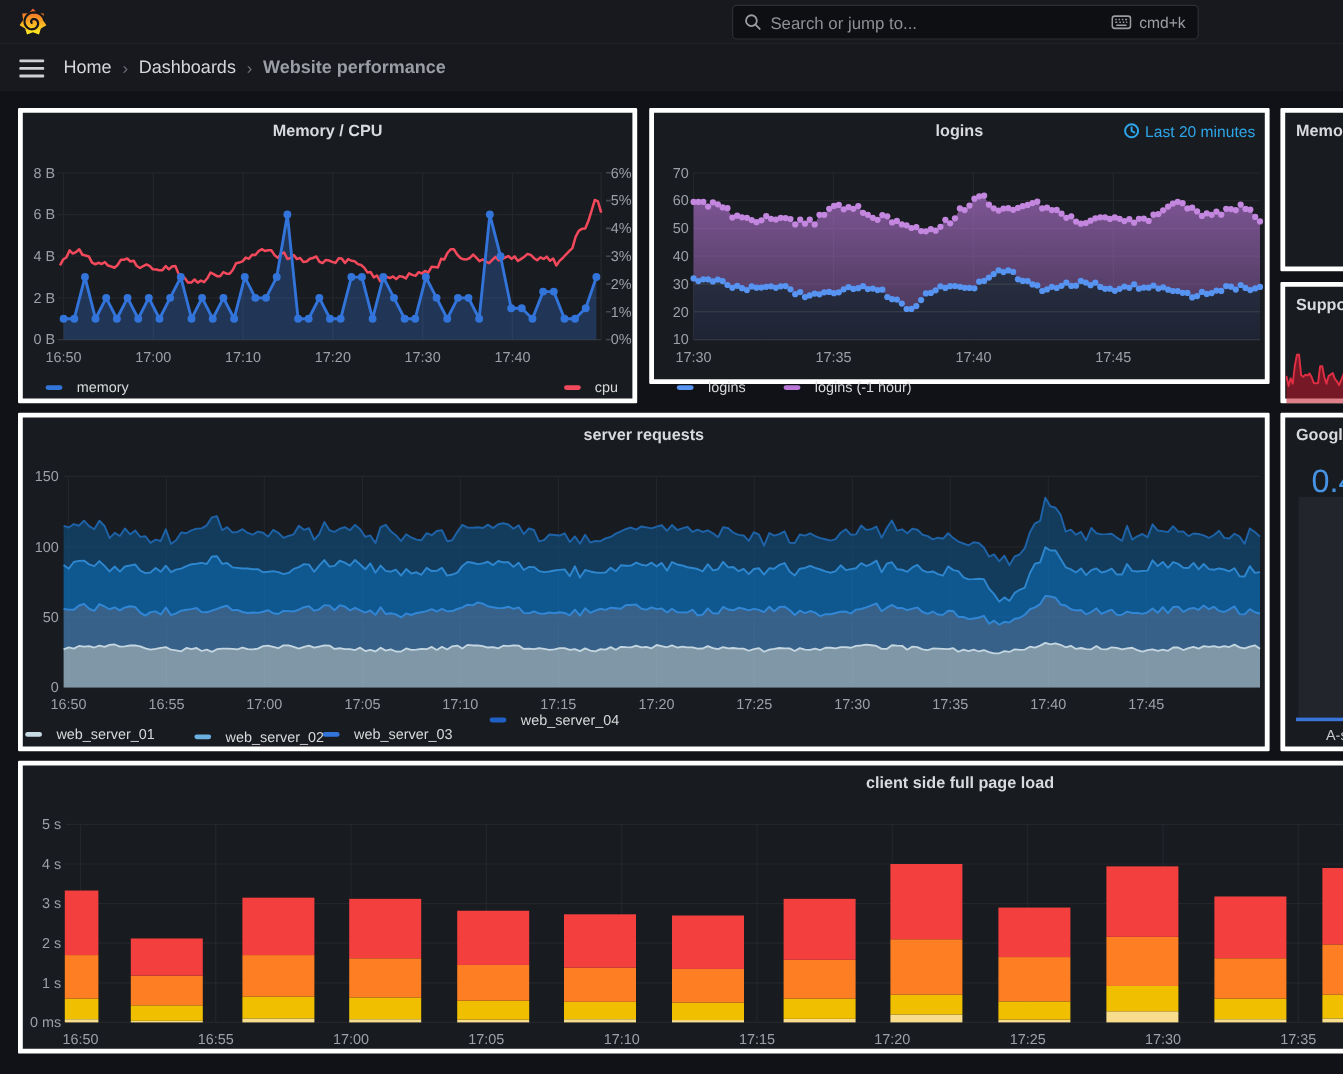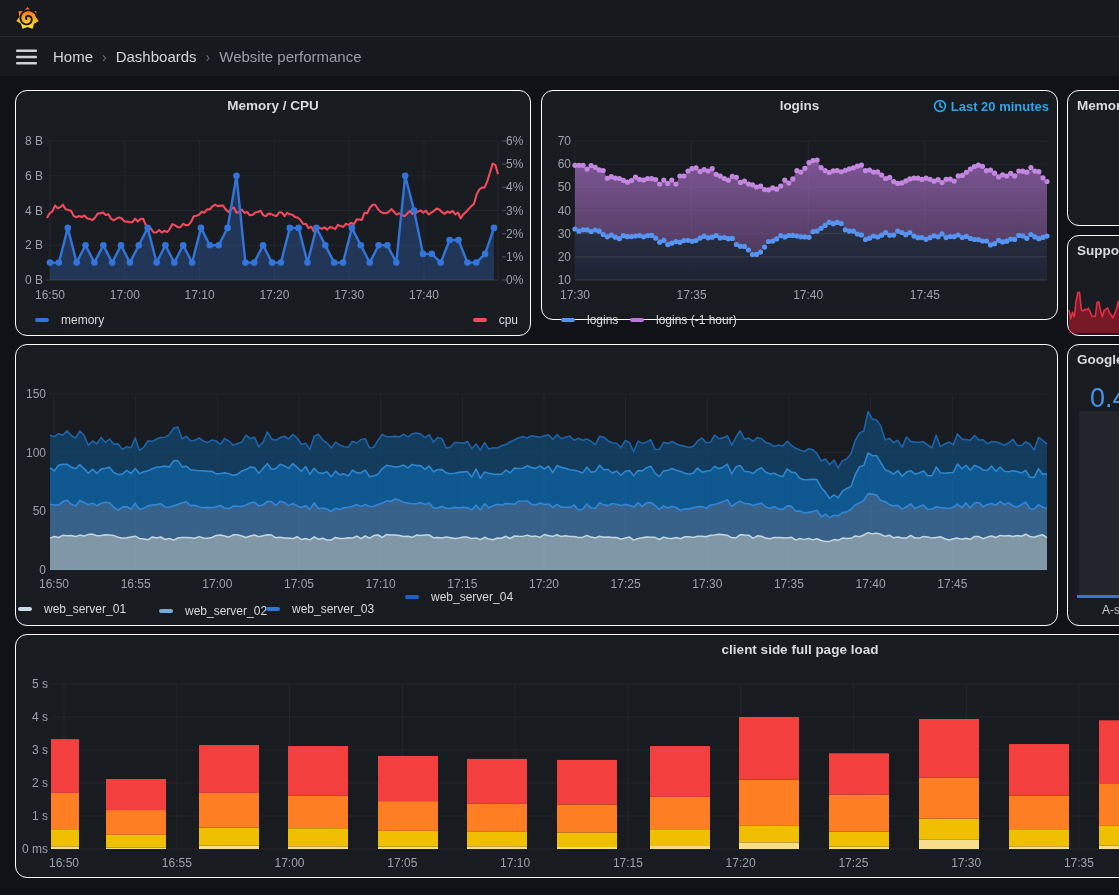--- a/index.html
+++ b/index.html
@@ -1,43 +1,57 @@
 <!DOCTYPE html>
 <html><head><meta charset="utf-8"><style>
 * { margin:0; padding:0; box-sizing:border-box; }
 html,body { width:1119px; height:895px; overflow:hidden; background:#111217;
   font-family:"Liberation Sans",sans-serif; }
 .topbar { position:absolute; left:0; top:0; width:1119px; height:37px; background:#18191e;
   border-bottom:1px solid #26272b; }
 .navbar { position:absolute; left:0; top:37px; width:1119px; height:39px; background:#18191e;padding-left:24px; }
 .search { position:absolute; left:610px; top:4px; width:389px; height:29px; background:#0e0f13;
   border:1px solid #2c2e33; border-radius:4px; display:flex; align-items:center; }
-.panel { position:absolute; background:#181b1f; border:1px solid #ffffff; border-radius:12px; }
+.panel { position:absolute; background:#181b1f; border:4px solid #ffffff; border-radius:1px; }
 .ptitle { position:absolute; left:0; top:0; width:100%; height:30px; text-align:center;
   color:#d9dadd; font-size:13.5px; font-weight:700; }
 .grid line { stroke:#24262c; stroke-width:1; }
 .axlab text { fill:#9da0a8; font-size:12px; font-family:"Liberation Sans",sans-serif; }
 .legitem { position:absolute; height:16px; display:flex; align-items:center; color:#d8d9da; font-size:12px; }
 .sw { display:inline-block; width:14px; height:4px; border-radius:2px; margin-right:12px; }
 .crumb { color:#d5d6d9; font-size:15px; font-weight:500; }
-.crumb.dim { color:#9b9da5; font-weight:400; }
+.crumb.dim { color:#9b9da5; font-weight:700; }
 .csep { color:#6e7077; margin:0 9px; font-size:14px; }
 </style></head>
 <body>
 <div class="topbar">
   <svg width="23" height="25" viewBox="0 0 46 50" style="position:absolute;left:16px;top:6px">
     <defs>
         <linearGradient id="glogo" x1="0" y1="1" x2="0" y2="0">
       <stop offset="0" stop-color="#fcee1f"></stop>
           <stop offset="1" stop-color="#f15b2a"></stop>
         </linearGradient>
       </defs>
     <path fill="url(#glogo)" d="M23.0 2.0 L30.3 9.9 L41.0 10.7 L39.4 21.3 L45.4 30.1 L36.1 35.5 L33.0 45.7 L23.0 41.8 L13.0 45.7 L9.9 35.5 L0.6 30.1 L6.6 21.3 L5.0 10.7 L15.7 9.9 Z"></path>
     <path d="M20.9 26.1 L20.4 25.7 L20.1 25.1 L19.9 24.4 L19.9 23.6 L20.0 22.8 L20.4 22.0 L21.0 21.2 L21.8 20.5 L22.8 20.0 L24.0 19.8 L25.3 19.7 L26.5 20.0 L27.8 20.6 L29.0 21.4 L30.0 22.6 L30.8 24.0 L31.3 25.5 L31.5 27.3 L31.3 29.1 L30.7 30.9 L29.8 32.6 L28.4 34.1 L26.7 35.3 L24.8 36.2 L22.6 36.7 L20.2 36.8 L17.9 36.3 L15.6 35.4 L13.5 34.0 L11.7 32.1 L10.3 29.8 L9.3 27.3 L8.9 24.5 L9.0 21.6 L9.8 18.7 L11.1 16.0 L13.0 13.5 L15.4 11.5 L18.3 9.9 L21.4 8.9 L24.8 8.6 L28.2 8.9 L31.6 10.0 L34.8 11.7 L37.6 14.1 L39.9 17.1 L41.5 20.5" fill="none" stroke="#15161a" stroke-width="3.7" stroke-linecap="round" stroke-linejoin="round"></path>
   </svg>
+  <div class="search">
+    <svg width="15" height="15" viewBox="0 0 16 16" style="margin-left:9px">
+        <circle cx="6.6" cy="6.6" r="4.8" fill="none" stroke="#9b9ca1" stroke-width="1.6"></circle>
+        <line x1="10.2" y1="10.2" x2="14" y2="14" stroke="#9b9ca1" stroke-width="1.6" stroke-linecap="round"></line>
+      </svg>
+    <span style="color:#8f9097;font-size:14px;margin-left:7px">Search or jump to...</span>
+    <span style="margin-left:auto;display:flex;align-items:center;margin-right:10px">
+      <svg width="17" height="13" viewBox="0 0 20 14">
+          <rect x="1" y="1" width="18" height="12" rx="2.5" fill="none" stroke="#9b9ca1" stroke-width="1.6"></rect>
+          <path d="M4 4.3h1.5M7.2 4.3h1.5M10.4 4.3h1.5M13.6 4.3h2M4 7h2M8 7h1.5M11.4 7h1.5M14.6 7h1.2M5 10h10" stroke="#9b9ca1" stroke-width="1.5"></path>
+        </svg>
+      <span style="color:#9d9ea5;font-size:13px;margin-left:6px">cmd+k</span>
+    </span>
+  </div>
 </div>
 <div class="navbar">
   <svg width="21" height="16" viewBox="0 0 21 16" style="position:absolute;left:16px;top:12px">
     <rect x="0" y="0.5" width="21" height="2.4" rx="1" fill="#ced0d4"></rect>
     <rect x="0" y="6.8" width="21" height="2.4" rx="1" fill="#ced0d4"></rect>
     <rect x="0" y="13.1" width="21" height="2.4" rx="1" fill="#ced0d4"></rect>
   </svg>
   <div style="position:absolute;left:53px;top:0;height:39px;display:flex;align-items:center">
     <span class="crumb">Home</span>
       <span class="csep">›</span>
@@ -146,21 +160,21 @@
         <circle cx="460.2" cy="171.6" r="3.3"></circle>
         <circle cx="469.1" cy="162.9" r="3.3"></circle>
         <circle cx="478.0" cy="136.9" r="3.3"></circle>
       </g>
 </svg>
 <div class="legitem" style="left:19px;top:221px"><span class="sw" style="background:#3274d9"></span>memory</div>
 <div class="legitem" style="right:12px;top:221px"><span class="sw" style="background:#f2495c"></span>cpu</div>
 </div>
 <div class="panel" style="left:541px;top:90px;width:517px;height:230px">
 <div class="ptitle" style="line-height:30px">logins</div>
-<div style="position:absolute;right:8px;top:0;height:30px;display:flex;align-items:center;color:#2da5e8;font-size:13px;font-weight:700">
+<div style="position:absolute;right:8px;top:0;height:30px;display:flex;align-items:center;color:#2da5e8;font-size:13px;font-weight:400">
 <svg width="14" height="14" viewBox="0 0 16 16" style="margin-right:4px">
         <circle cx="8" cy="8" r="6.2" fill="none" stroke="#2da5e8" stroke-width="1.9"></circle>
         <path d="M8 4.6 V8.2 L10.6 9.6" fill="none" stroke="#2da5e8" stroke-width="1.9" stroke-linecap="round"></path>
       </svg>
 Last 20 minutes</div>
 <svg width="517" height="246" style="position:absolute;left:0;top:0">
 <defs>
 <linearGradient id="pgrad" x1="0" y1="0" x2="0" y2="1">
 <stop offset="0" stop-color="rgba(184,119,217,0.63)"></stop>
           <stop offset="1" stop-color="rgba(184,119,217,0.26)"></stop>
@@ -446,33 +460,34 @@
         <circle cx="480.8" cy="144.9" r="2.6"></circle>
         <circle cx="484.8" cy="147.3" r="2.6"></circle>
         <circle cx="488.9" cy="143.5" r="2.6"></circle>
         <circle cx="492.9" cy="145.9" r="2.6"></circle>
         <circle cx="496.9" cy="147.7" r="2.6"></circle>
         <circle cx="501.0" cy="146.4" r="2.6"></circle>
         <circle cx="505.0" cy="145.1" r="2.6"></circle>
       </g>
 </svg>
 <div class="legitem" style="left:19px;top:221px"><span class="sw" style="background:#5794f2"></span>logins</div>
-<div class="legitem" style="left:88px;top:221px"><span class="sw" style="background:#b877d9"></span>logins (-1 hour)</div>
+<div class="legitem" style="left:108px;top:221px"><span class="sw" style="background:#b877d9"></span>logins (-1 hour)</div>
 </div>
 <div class="panel" style="left:1067px;top:90px;width:220px;height:136px">
 <div class="ptitle" style="text-align:left;padding-left:9px;line-height:30px">Memory</div>
 </div>
 <div class="panel" style="left:1067px;top:235px;width:220px;height:101px">
 <div class="ptitle" style="text-align:left;padding-left:9px;line-height:30px">Support cases</div>
 <svg width="220" height="101" style="position:absolute;left:0;top:0">
 <path d="M1.0 74.2L2.8 82.6L4.5 76.2L6.3 80.7L8.0 66.0L9.8 56.5L11.5 56.3L13.3 73.7L15.1 75.0L16.8 73.2L18.6 73.9L20.3 72.2L22.1 75.4L23.8 80.2L25.6 80.4L27.4 80.2L29.1 66.2L30.9 66.1L32.6 75.2L34.4 80.7L36.2 74.2L37.9 73.2L39.7 71.9L41.4 76.7L43.2 78.9L44.9 82.0L46.7 77.5L48.5 73.1L50.2 65.4L52.0 73.3L53.7 76.8L55.5 75.1L57.2 63.6L59.0 69.7L59.0 97.0 L1.0 97.0 Z" fill="rgba(196,22,42,0.55)"></path>
 <path d="M1.0 74.2L2.8 82.6L4.5 76.2L6.3 80.7L8.0 66.0L9.8 56.5L11.5 56.3L13.3 73.7L15.1 75.0L16.8 73.2L18.6 73.9L20.3 72.2L22.1 75.4L23.8 80.2L25.6 80.4L27.4 80.2L29.1 66.2L30.9 66.1L32.6 75.2L34.4 80.7L36.2 74.2L37.9 73.2L39.7 71.9L41.4 76.7L43.2 78.9L44.9 82.0L46.7 77.5L48.5 73.1L50.2 65.4L52.0 73.3L53.7 76.8L55.5 75.1L57.2 63.6L59.0 69.7" fill="none" stroke="#e02f44" stroke-width="1.6" stroke-linejoin="round"></path>
 </svg>
 </div>
 <div class="panel" style="left:15px;top:344px;width:1043px;height:282px">
+<div class="ptitle" style="line-height:30px">server requests</div>
 <svg width="1043" height="282" style="position:absolute;left:0;top:0">
 <g class="grid">
         <line x1="38.0" y1="49" x2="38.0" y2="225"></line>
         <line x1="119.7" y1="49" x2="119.7" y2="225"></line>
         <line x1="201.3" y1="49" x2="201.3" y2="225"></line>
         <line x1="283.0" y1="49" x2="283.0" y2="225"></line>
         <line x1="364.6" y1="49" x2="364.6" y2="225"></line>
         <line x1="446.3" y1="49" x2="446.3" y2="225"></line>
         <line x1="528.0" y1="49" x2="528.0" y2="225"></line>
         <line x1="609.6" y1="49" x2="609.6" y2="225"></line>

